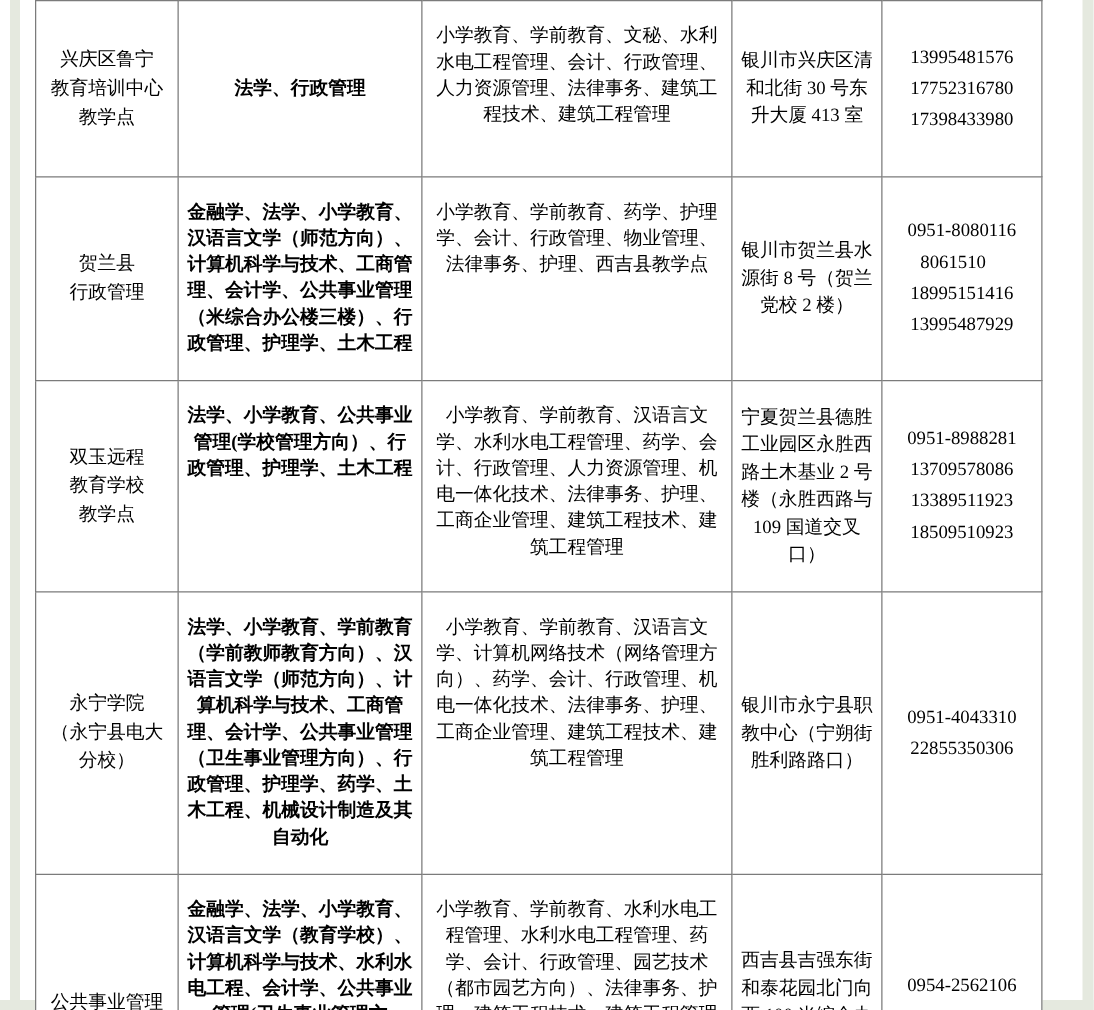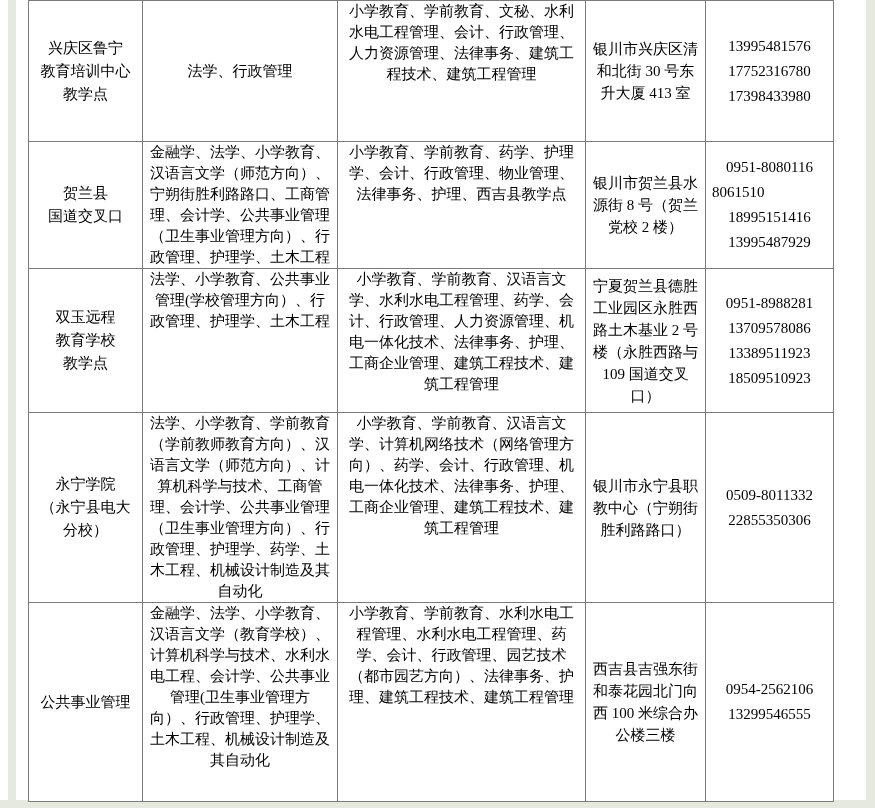--- a/index.html
+++ b/index.html
@@ -14,32 +14,32 @@
   #strip-right{left:866px;top:0;width:9px;height:808px;}
   #strip-bottom{left:0;top:800px;width:875px;height:8px;}
 
   table.grid{
     position:absolute;left:28px;top:0;
     width:805px;border-collapse:collapse;table-layout:fixed;
     background:#ffffff;
   }
   table.grid td{
     border:1px solid #7b7b7b;
-    padding:0 6px;
+    padding:18px 6px;
     font-size:15px;
     text-align:center;
     overflow:hidden;
   }
   td.name{vertical-align:middle;white-space:pre-line;line-height:23px;}
-  td.p1{vertical-align:top;line-height:21px;padding-top:4px;}
+  td.p1{vertical-align:top;line-height:21px;padding-top:4px;font-weight:bold;}
   td.p2{vertical-align:top;line-height:21px;padding-top:4px;}
   td.addr{vertical-align:middle;line-height:22px;}
   td.phone{vertical-align:middle;}
   .phone-line{line-height:25px;text-align:center;}
-  .phone-line.ar{text-align:left;padding-right:14px;}
+  .phone-line.ar{text-align:center;padding-right:14px;}
 </style>
 </head>
 <body>
 
 <div id="strip-left" class="edge-strip"></div>
 <div id="strip-right" class="edge-strip"></div>
 <div id="strip-bottom" class="edge-strip"></div>
 
 <table class="grid">
   <colgroup>
@@ -58,22 +58,22 @@
         <td class="p2">小学教育、学前教育、文秘、水利水电工程管理、会计、行政管理、人力资源管理、法律事务、建筑工程技术、建筑工程管理</td>
         <td class="addr">银川市兴庆区清和北街 30 号东升大厦 413 室</td>
         <td class="phone">
           <div class="phone-line">13995481576</div>
           <div class="phone-line">17752316780</div>
           <div class="phone-line">17398433980</div>
         </td>
       </tr>
       <tr style="height: 122px;">
         <td class="name">贺兰县
-国道交叉口</td>
-        <td class="p1" style="vertical-align:top">金融学、法学、小学教育、汉语言文学（师范方向）、宁朔街胜利路路口、工商管理、会计学、公共事业管理（卫生事业管理方向）、行政管理、护理学、土木工程</td>
+行政管理</td>
+        <td class="p1" style="vertical-align:top">金融学、法学、小学教育、汉语言文学（师范方向）、计算机科学与技术、工商管理、会计学、公共事业管理（米综合办公楼三楼）、行政管理、护理学、土木工程</td>
         <td class="p2">小学教育、学前教育、药学、护理学、会计、行政管理、物业管理、法律事务、护理、西吉县教学点</td>
         <td class="addr">银川市贺兰县水源街 8 号（贺兰党校 2 楼）</td>
         <td class="phone">
           <div class="phone-line">0951-8080116</div>
           <div class="phone-line ar">8061510</div>
           <div class="phone-line">18995151416</div>
           <div class="phone-line">13995487929</div>
         </td>
       </tr>
       <tr style="height: 144px;">
@@ -90,21 +90,21 @@
           <div class="phone-line">18509510923</div>
         </td>
       </tr>
       <tr style="height: 189px;">
         <td class="name">永宁学院
 （永宁县电大分校）</td>
         <td class="p1" style="vertical-align:top">法学、小学教育、学前教育（学前教师教育方向）、汉语言文学（师范方向）、计算机科学与技术、工商管理、会计学、公共事业管理（卫生事业管理方向）、行政管理、护理学、药学、土木工程、机械设计制造及其自动化</td>
         <td class="p2">小学教育、学前教育、汉语言文学、计算机网络技术（网络管理方向）、药学、会计、行政管理、机电一体化技术、法律事务、护理、工商企业管理、建筑工程技术、建筑工程管理</td>
         <td class="addr">银川市永宁县职教中心（宁朔街胜利路路口）</td>
         <td class="phone">
-          <div class="phone-line">0509-8011332</div>
+          <div class="phone-line">0951-4043310</div>
           <div class="phone-line">22855350306</div>
         </td>
       </tr>
       <tr style="height: 199px;">
         <td class="name">公共事业管理</td>
         <td class="p1" style="vertical-align:top">金融学、法学、小学教育、汉语言文学（教育学校）、计算机科学与技术、水利水电工程、会计学、公共事业管理(卫生事业管理方向）、行政管理、护理学、土木工程、机械设计制造及其自动化</td>
         <td class="p2">小学教育、学前教育、水利水电工程管理、水利水电工程管理、药学、会计、行政管理、园艺技术（都市园艺方向）、法律事务、护理、建筑工程技术、建筑工程管理</td>
         <td class="addr">西吉县吉强东街和泰花园北门向西 100 米综合办公楼三楼</td>
         <td class="phone">
           <div class="phone-line">0954-2562106</div>

